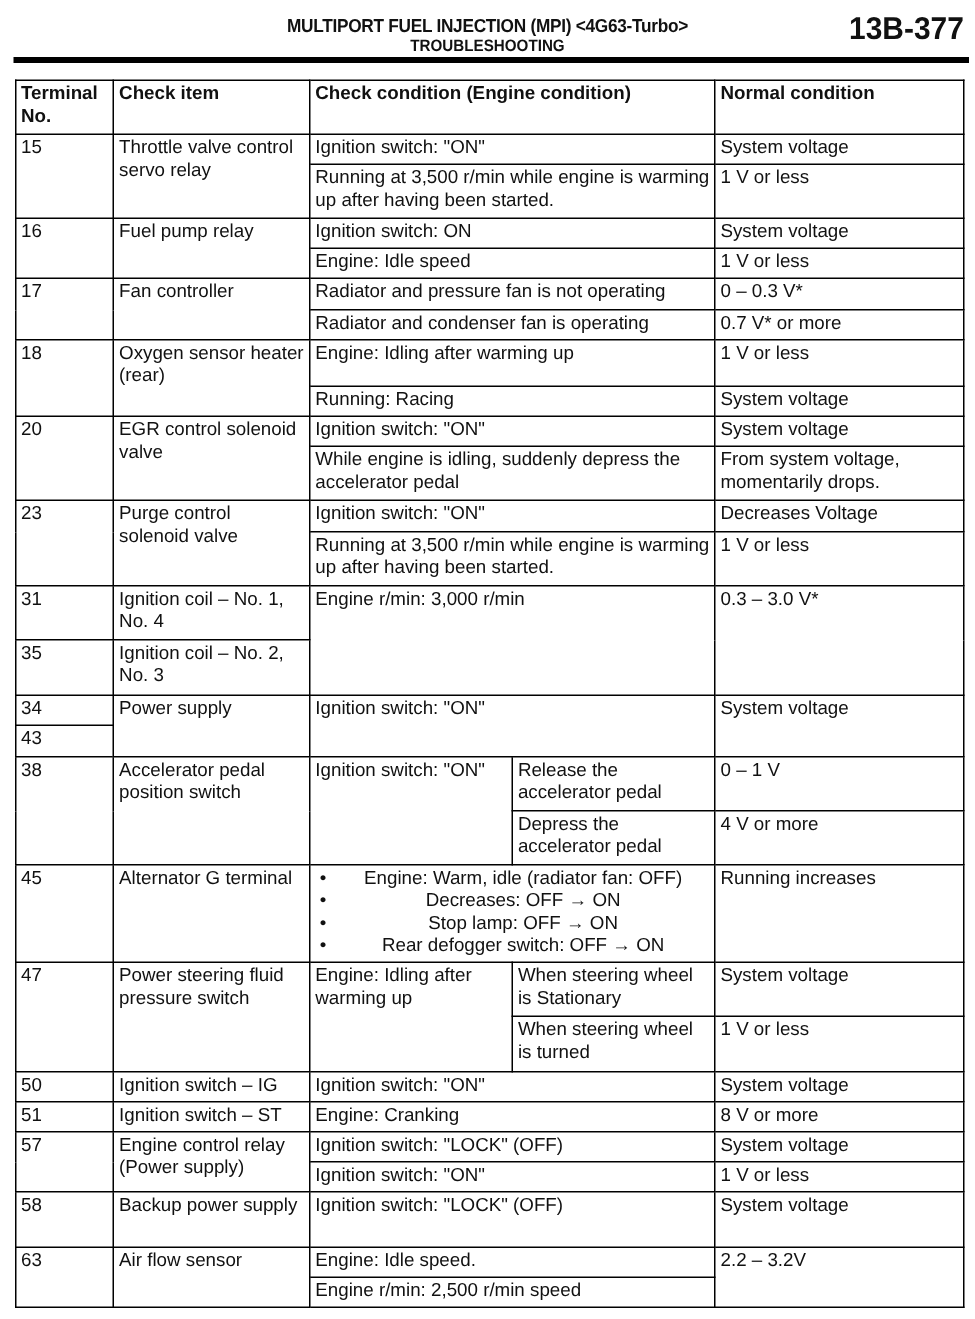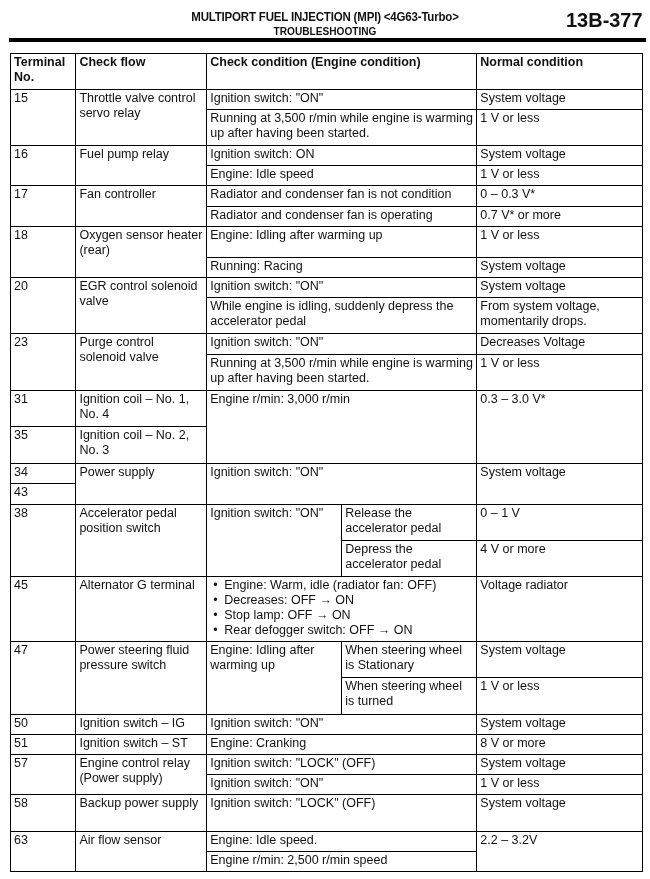--- a/index.html
+++ b/index.html
@@ -36,21 +36,21 @@
   table.troubleshoot td, table.troubleshoot th {
     border: 1.5px solid #000; vertical-align: top; text-align: left;
     padding: 1px 3px 3px 3px; font-weight: normal;
   }
   table.troubleshoot th { font-weight: bold; height: 31px; }
   .c1 { width: 62px; }
   .c2 { width: 124px; }
   .c3a { width: 128px; }
   .c3b { width: 128px; }
   .c4 { width: 157px; }
-  ul.bullets { margin: 0; padding: 0 0 0 14px; list-style: none; }
+  ul.bullets { margin: 0; padding: 0 0 0 14px; list-style: none; text-align: center; }
   ul.bullets li { position: relative; }
   ul.bullets li::before { content: "\2022"; position: absolute; left: -11px; }
 </style>
 </head>
 <body>
 
 <div class="hdr-title">MULTIPORT FUEL INJECTION (MPI) &lt;4G63-Turbo&gt;</div>
 <div class="hdr-sub">TROUBLESHOOTING</div>
 <div class="hdr-page">13B-377</div>
 <div class="hdr-rule"></div>
@@ -59,21 +59,21 @@
   <colgroup>
     <col class="c1">
       <col class="c2">
       <col class="c3a">
       <col class="c3b">
       <col class="c4">
   </colgroup>
   <thead>
     <tr>
       <th>Terminal No.</th>
-      <th>Check flow</th>
+      <th>Check item</th>
       <th colspan="2">Check condition (Engine condition)</th>
       <th>Normal condition</th>
     </tr>
   </thead>
   <tbody>
 
     <tr style="height:20px">
       <td rowspan="2">15</td>
       <td rowspan="2">Throttle valve control servo relay</td>
       <td colspan="2">Ignition switch: "ON"</td>
@@ -91,21 +91,21 @@
       <td>System voltage</td>
     </tr>
     <tr style="height:20px">
       <td colspan="2">Engine: Idle speed</td>
       <td>1 V or less</td>
     </tr>
 
     <tr style="height:21px">
       <td rowspan="2">17</td>
       <td rowspan="2">Fan controller</td>
-      <td colspan="2">Radiator and condenser fan is not condition</td>
+      <td colspan="2">Radiator and pressure fan is not operating</td>
       <td>0 – 0.3 V*</td>
     </tr>
     <tr style="height:20px">
       <td colspan="2">Radiator and condenser fan is operating</td>
       <td>0.7 V* or more</td>
     </tr>
 
     <tr style="height:31px">
       <td rowspan="2">18</td>
       <td rowspan="2">Oxygen sensor heater (rear)</td>
@@ -176,21 +176,21 @@
       <td>45</td>
       <td>Alternator G terminal</td>
       <td colspan="2">
         <ul class="bullets">
           <li>Engine: Warm, idle (radiator fan: OFF)</li>
           <li>Decreases: OFF → ON</li>
           <li>Stop lamp: OFF → ON</li>
           <li>Rear defogger switch: OFF → ON</li>
         </ul>
       </td>
-      <td>Voltage radiator</td>
+      <td>Running increases</td>
     </tr>
 
     <tr style="height:36px">
       <td rowspan="2">47</td>
       <td rowspan="2">Power steering fluid pressure switch</td>
       <td rowspan="2">Engine: Idling after warming up</td>
       <td>When steering wheel is Stationary</td>
       <td>System voltage</td>
     </tr>
     <tr style="height:37px">

